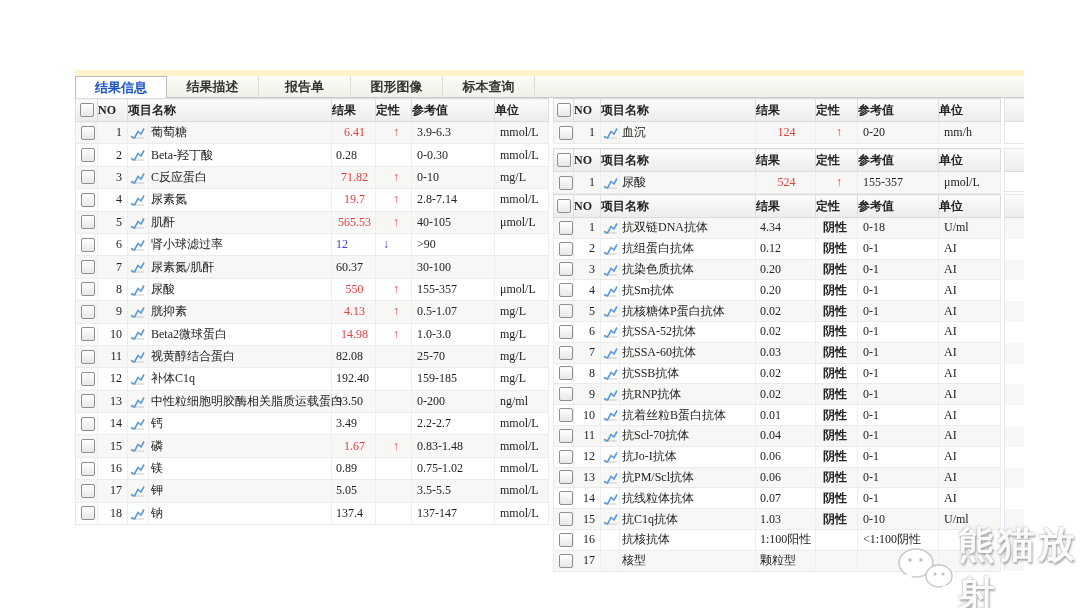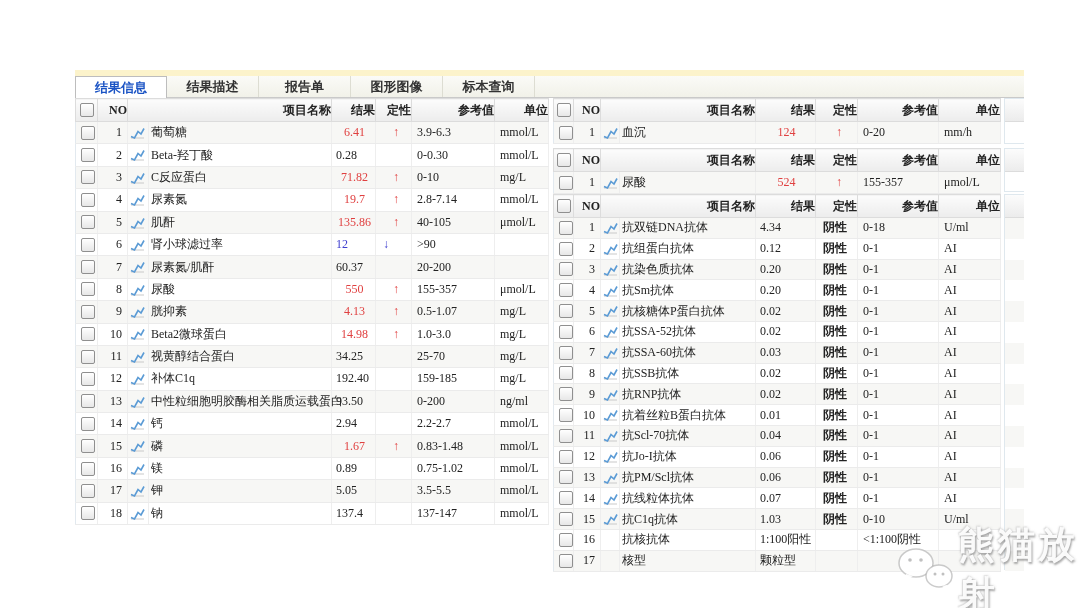--- a/index.html
+++ b/index.html
@@ -16,21 +16,21 @@
               color:var(--tabblue,#1a53c4);height:23px;}
   
   .panel{position:absolute;}
   .panel-left{left:75px;top:98px;width:473px;}
   .panel-r1{left:553px;top:98px;width:447px;}
   .panel-r2{left:553px;top:148px;width:447px;}
   .panel-r3{left:553px;top:194px;width:447px;}
   table{border-collapse:collapse;table-layout:fixed;width:100%;font-size:12px;
         border:1px solid #e2e9ef;border-bottom:1px solid #abc9da;}
   th{height:22px;font-weight:bold;background:linear-gradient(#fcfcfc,#ececec);
-     border:1px solid #dcdcdc;color:#222;text-align:right;padding:0;overflow:hidden;white-space:nowrap;}
+     border:1px solid #dcdcdc;color:#222;text-align:left;padding:0;overflow:hidden;white-space:nowrap;}
   td{border-right:1px solid #eeeeee;border-bottom:1px solid #ebebeb;padding:0 2px;
      white-space:nowrap;overflow:visible;}
   tbody tr:nth-child(odd){background:#f7f7f5;}
   tbody tr:nth-child(even){background:#ffffff;}
   .panel-left td{height:21.4px;}
   .panel-r1 td,.panel-r2 td{height:21px;}
   .panel-r3 td{height:19.8px;}
   td.no{text-align:right;padding-right:5px;}
   td.name{padding-left:2px;}
   td.res{padding-left:4px;}
@@ -167,21 +167,21 @@
           <tr>
             <td class="cb">
               <div class="cbx"></div>
             </td>
             <td class="no">5</td>
             <td class="ic"><span class="ic-wrap"><svg width="15" height="13" viewBox="0 0 15 13">
                   <polyline points="1,11 14,11" stroke="#c9c9c9" stroke-width="1" fill="none"></polyline>
                   <polyline points="1,9.5 4.5,11 8,4.5 11,7 14,1.5" stroke="#5b9bd5" stroke-width="1.6" fill="none"></polyline>
                 </svg></span></td>
             <td class="name">肌酐</td>
-            <td class="res c-red">135.86</td>
+            <td class="res c-red">565.53</td>
             <td class="qual c-red">↑</td>
             <td class="ref">40-105</td>
             <td class="unit">μmol/L</td>
           </tr>
           <tr>
             <td class="cb">
               <div class="cbx"></div>
             </td>
             <td class="no">6</td>
             <td class="ic"><span class="ic-wrap"><svg width="15" height="13" viewBox="0 0 15 13">
@@ -199,21 +199,21 @@
               <div class="cbx"></div>
             </td>
             <td class="no">7</td>
             <td class="ic"><span class="ic-wrap"><svg width="15" height="13" viewBox="0 0 15 13">
                   <polyline points="1,11 14,11" stroke="#c9c9c9" stroke-width="1" fill="none"></polyline>
                   <polyline points="1,9.5 4.5,11 8,4.5 11,7 14,1.5" stroke="#5b9bd5" stroke-width="1.6" fill="none"></polyline>
                 </svg></span></td>
             <td class="name">尿素氮/肌酐</td>
             <td class="res">60.37</td>
             <td class="qual"></td>
-            <td class="ref">20-200</td>
+            <td class="ref">30-100</td>
             <td class="unit"></td>
           </tr>
           <tr>
             <td class="cb">
               <div class="cbx"></div>
             </td>
             <td class="no">8</td>
             <td class="ic"><span class="ic-wrap"><svg width="15" height="13" viewBox="0 0 15 13">
                   <polyline points="1,11 14,11" stroke="#c9c9c9" stroke-width="1" fill="none"></polyline>
                   <polyline points="1,9.5 4.5,11 8,4.5 11,7 14,1.5" stroke="#5b9bd5" stroke-width="1.6" fill="none"></polyline>
@@ -257,21 +257,21 @@
           <tr>
             <td class="cb">
               <div class="cbx"></div>
             </td>
             <td class="no">11</td>
             <td class="ic"><span class="ic-wrap"><svg width="15" height="13" viewBox="0 0 15 13">
                   <polyline points="1,11 14,11" stroke="#c9c9c9" stroke-width="1" fill="none"></polyline>
                   <polyline points="1,9.5 4.5,11 8,4.5 11,7 14,1.5" stroke="#5b9bd5" stroke-width="1.6" fill="none"></polyline>
                 </svg></span></td>
             <td class="name">视黄醇结合蛋白</td>
-            <td class="res">34.25</td>
+            <td class="res">82.08</td>
             <td class="qual"></td>
             <td class="ref">25-70</td>
             <td class="unit">mg/L</td>
           </tr>
           <tr>
             <td class="cb">
               <div class="cbx"></div>
             </td>
             <td class="no">12</td>
             <td class="ic"><span class="ic-wrap"><svg width="15" height="13" viewBox="0 0 15 13">
@@ -302,21 +302,21 @@
           <tr>
             <td class="cb">
               <div class="cbx"></div>
             </td>
             <td class="no">14</td>
             <td class="ic"><span class="ic-wrap"><svg width="15" height="13" viewBox="0 0 15 13">
                   <polyline points="1,11 14,11" stroke="#c9c9c9" stroke-width="1" fill="none"></polyline>
                   <polyline points="1,9.5 4.5,11 8,4.5 11,7 14,1.5" stroke="#5b9bd5" stroke-width="1.6" fill="none"></polyline>
                 </svg></span></td>
             <td class="name">钙</td>
-            <td class="res">2.94</td>
+            <td class="res">3.49</td>
             <td class="qual"></td>
             <td class="ref">2.2-2.7</td>
             <td class="unit">mmol/L</td>
           </tr>
           <tr>
             <td class="cb">
               <div class="cbx"></div>
             </td>
             <td class="no">15</td>
             <td class="ic"><span class="ic-wrap"><svg width="15" height="13" viewBox="0 0 15 13">

